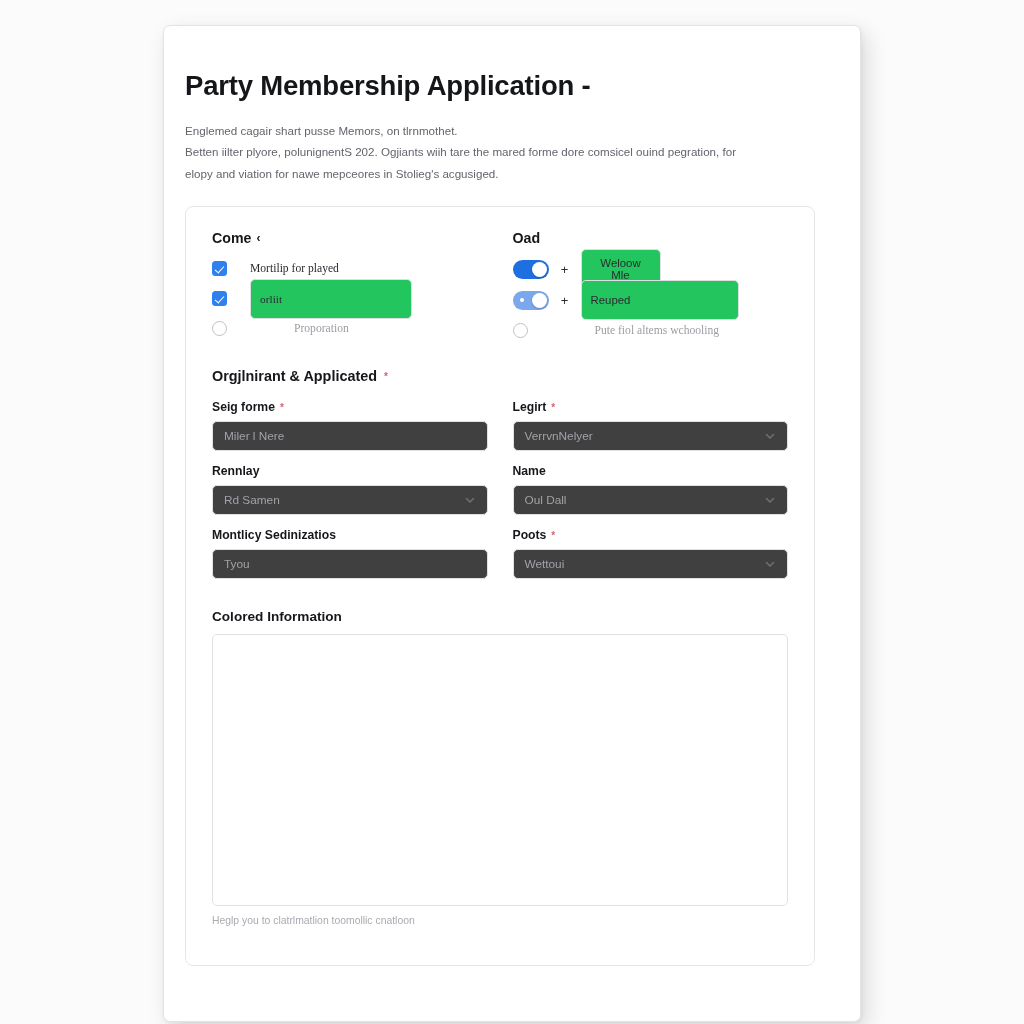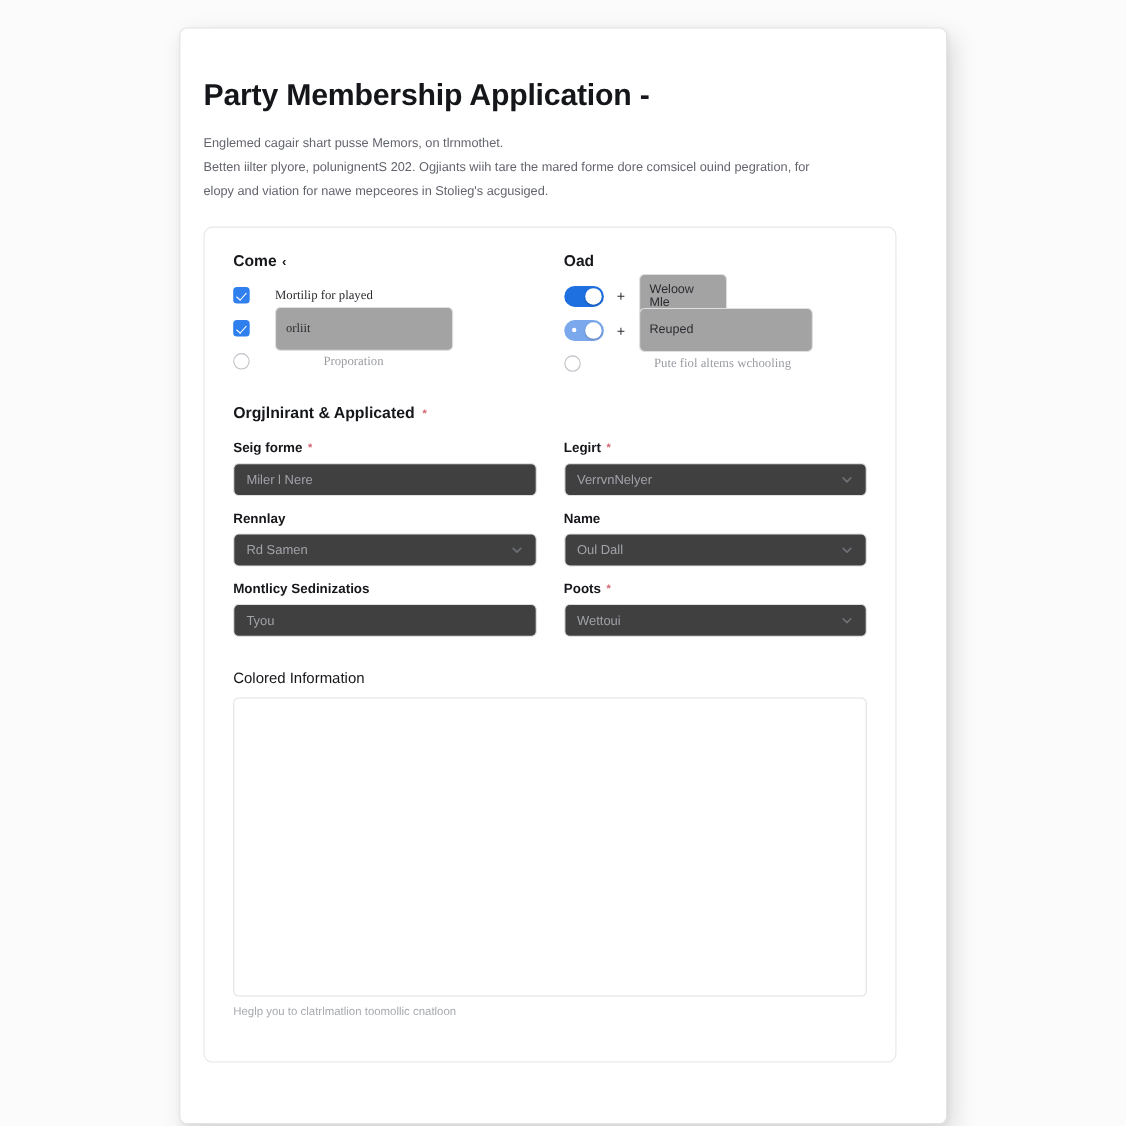--- a/index.html
+++ b/index.html
@@ -123,26 +123,27 @@
     font-size: 11.6px;
     color: #2a2b30;
   }
   .opt-label.muted { color: #9b9da3; margin-left: 44px; }
 
   
   .inline-box {
     height: 40px;
     border: 1px solid #dddfe3;
     border-radius: 5px;
-    background: #a3a3a3;
+    background: #22c55e;
     display: flex;
     align-items: center;
     padding: 0 9px;
     font-size: 11.4px;
     color: #2b2c31;
+    text-align: center;
   }
   .inline-box.w-narrow { width: 162px; }
   .inline-box.w-wide   { width: 162px; }
 
   
   .toggle {
     width: 36px; height: 19px;
     flex: 0 0 36px;
     border-radius: 10px;
     position: relative;
@@ -234,21 +235,21 @@
     right: 11px;
     top: 50%;
     transform: translateY(-50%);
     display: block;
     line-height: 0;
   }
 
   
   .ta-heading {
     font-size: 13.6px;
-    font-weight: normal;
+    font-weight: bold;
     color: #16171b;
     margin-top: 17px;
     margin-bottom: 10px;
   }
 
   .textarea-box {
     height: 272px;
     border: 1px solid #dfe1e5;
     border-radius: 5px;
     background: #fff;

